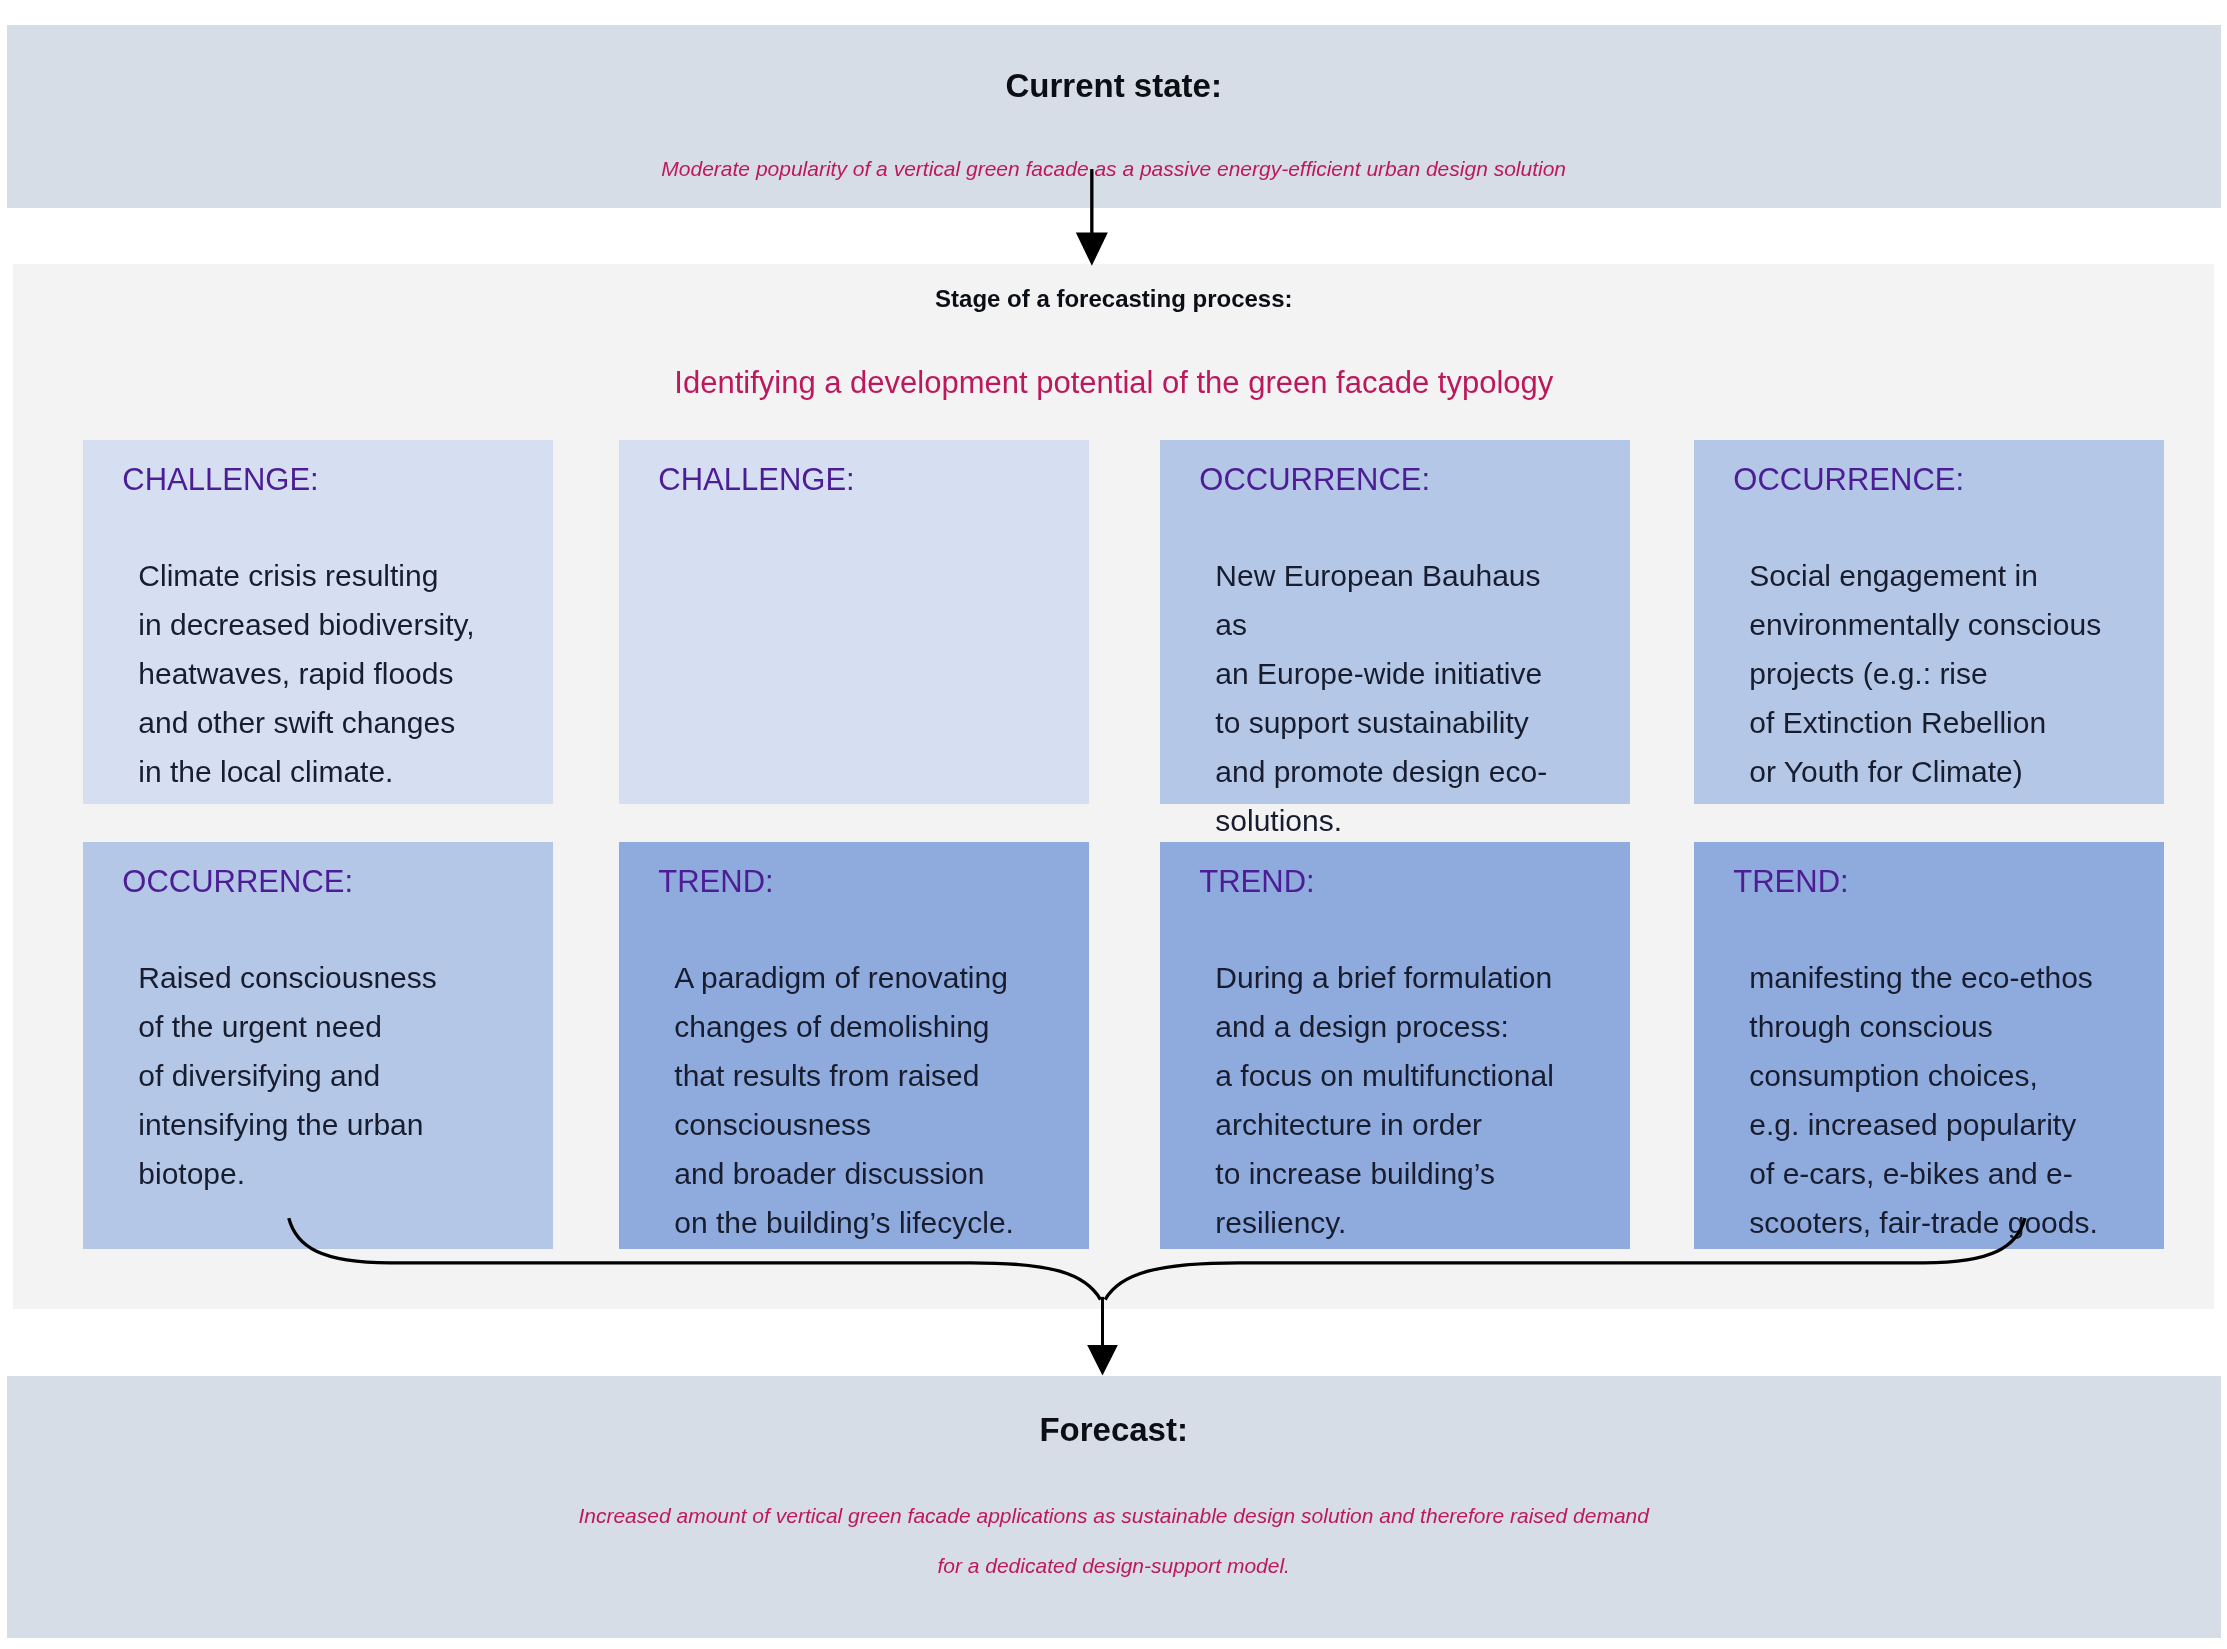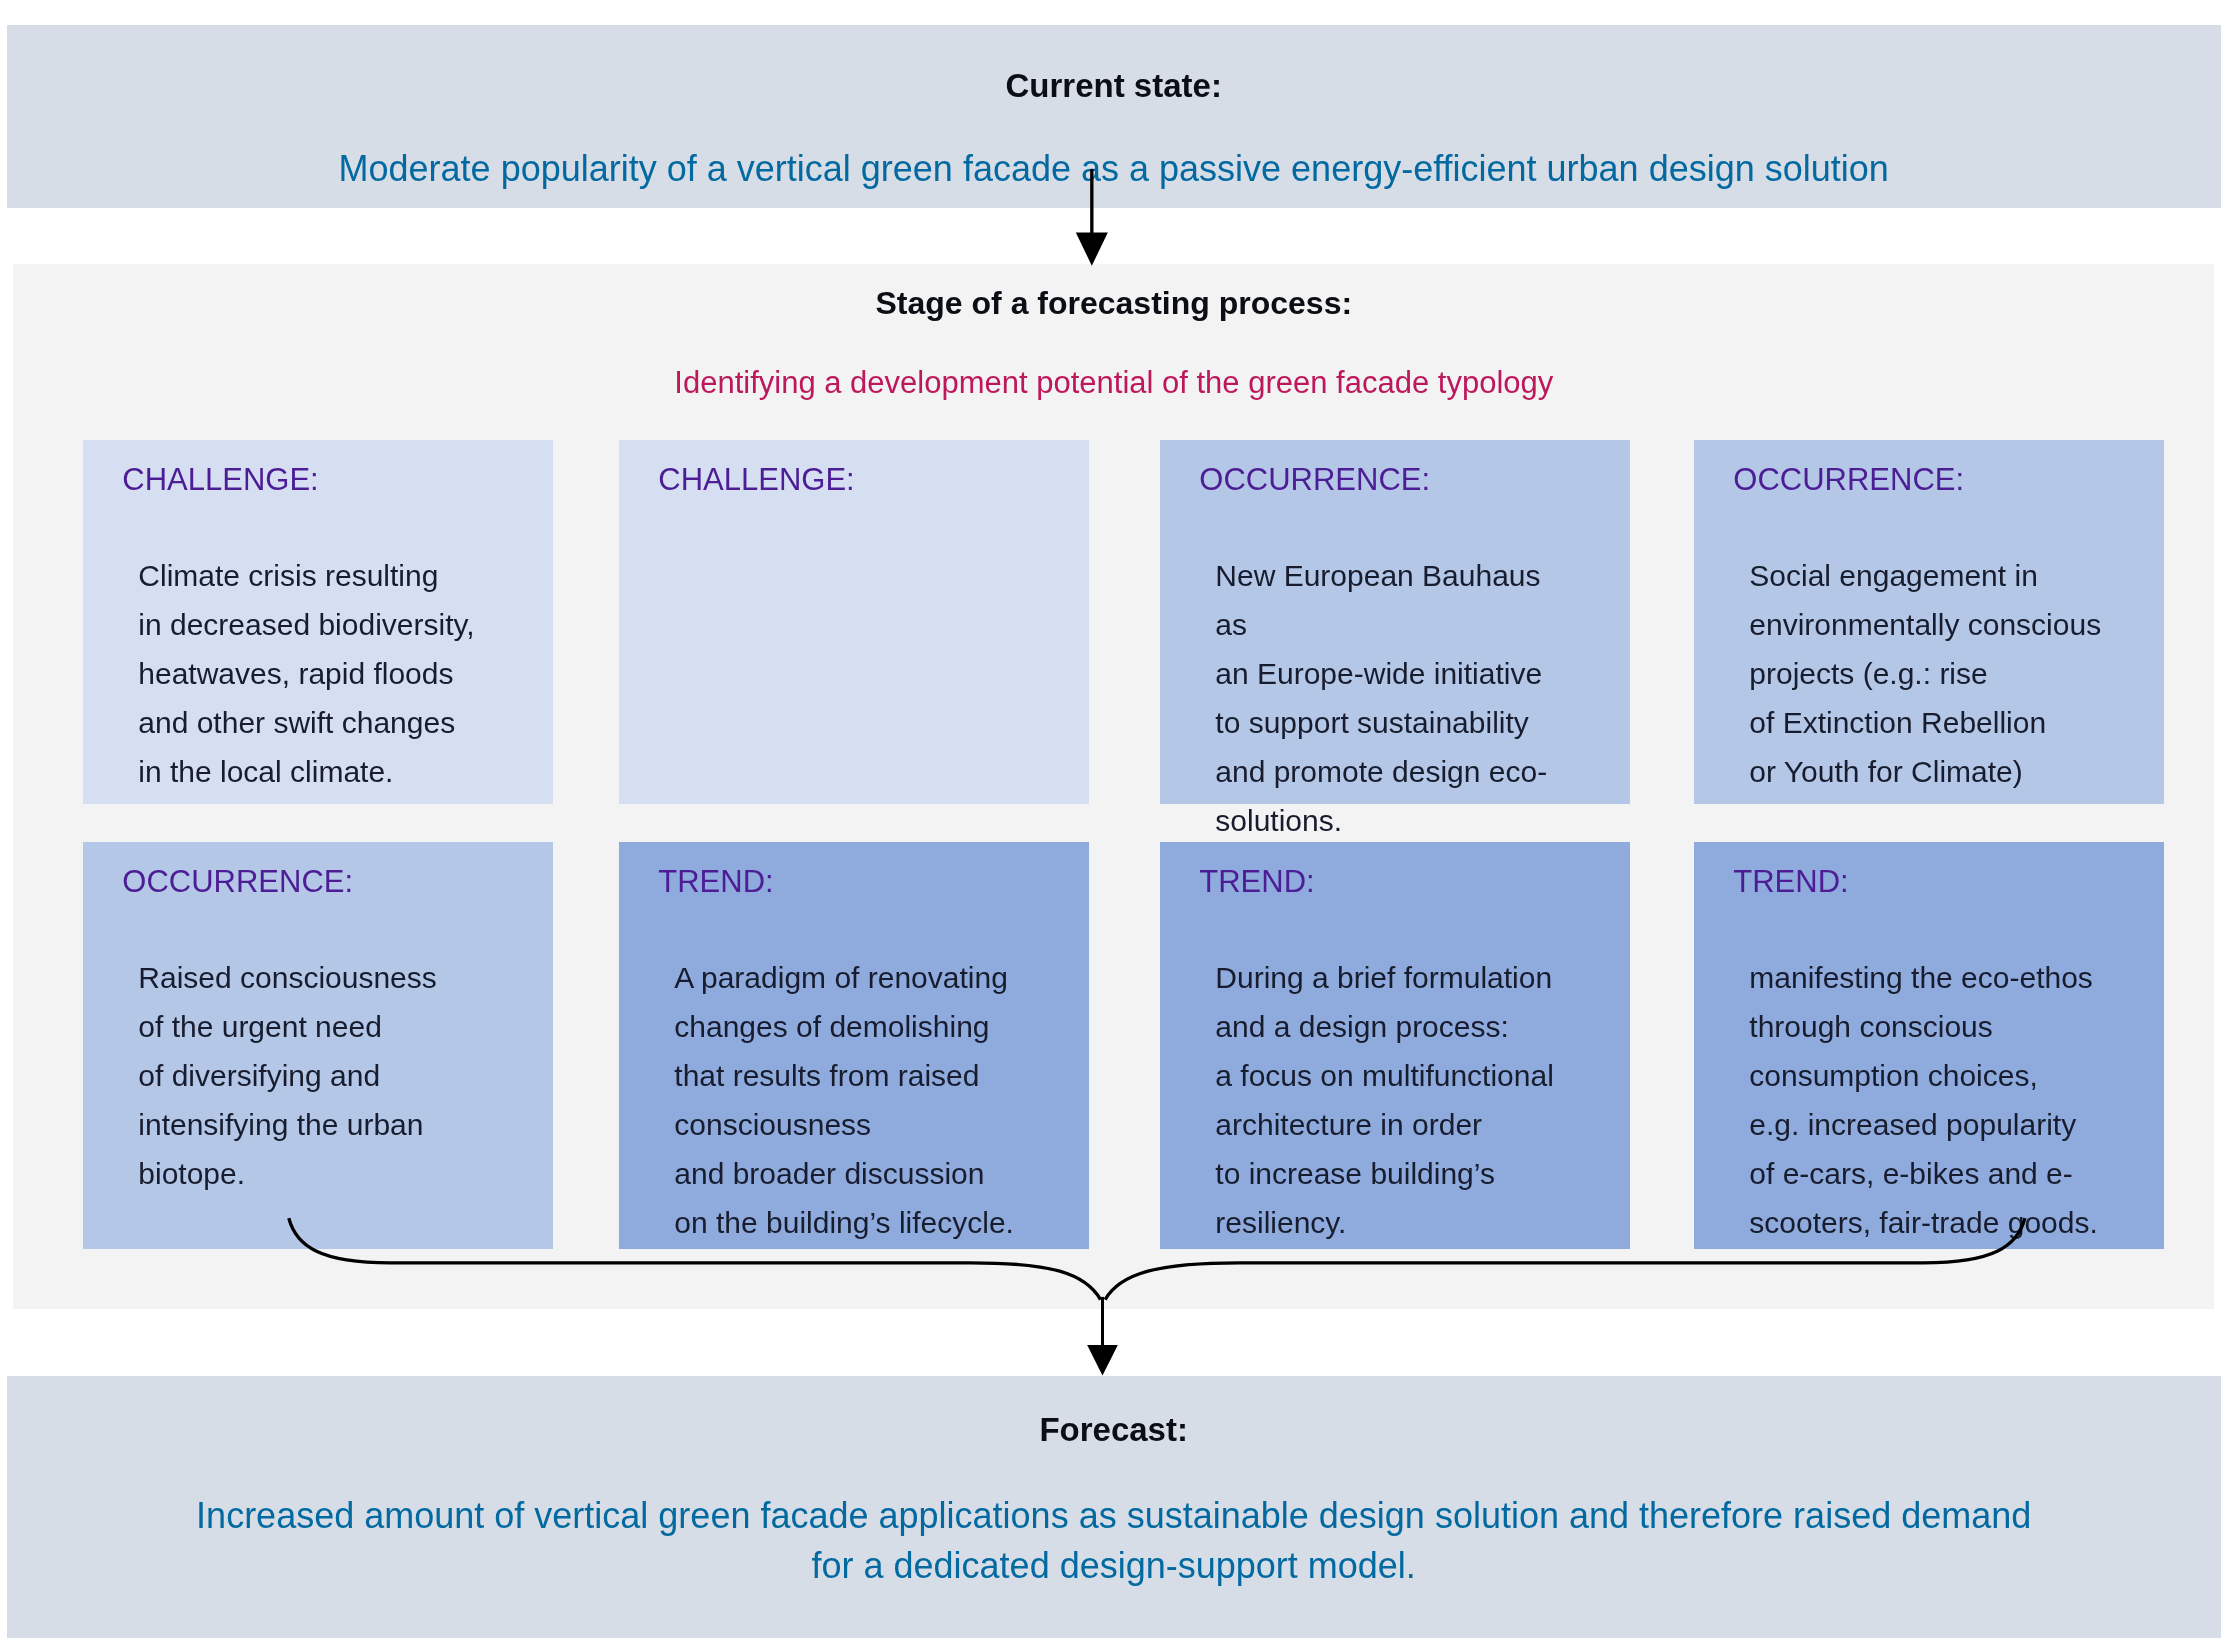--- a/index.html
+++ b/index.html
@@ -22,43 +22,44 @@
   #forecast-band { top: 1376px; height: 262px; }
   .band-title {
     font-weight: bold;
     font-size: 33px;
     color: #0b0e14;
     margin: 0;
   }
   #top-band .band-title { padding-top: 42px; }
   #forecast-band .band-title { padding-top: 35px; }
   .band-text {
-    font-size: 36px;
-    color: #0369a1;
+    font-size: 21px;
+    color: #be185d;
     margin: 0;
     line-height: 50px;
     white-space: pre-line;
+    font-style: italic;
   }
   #top-band .band-text { padding-top: 39px; }
   #forecast-band .band-text { padding-top: 42px; }
 
   #process-section {
     position: absolute;
     left: 13.3px;
     top: 264px;
     width: 2201px;
     height: 1045px;
     background: var(--section, #f3f3f4);
   }
   #process-title {
     position: absolute;
     left: 0; top: 21.3px; width: 100%;
     text-align: center;
     font-weight: bold;
-    font-size: 32px;
+    font-size: 24px;
     color: #0b0e14;
   }
   #process-subtitle {
     position: absolute;
     left: 0; top: 101px; width: 100%;
     text-align: center;
     font-size: 31px;
     color: #be185d;
   }
 

